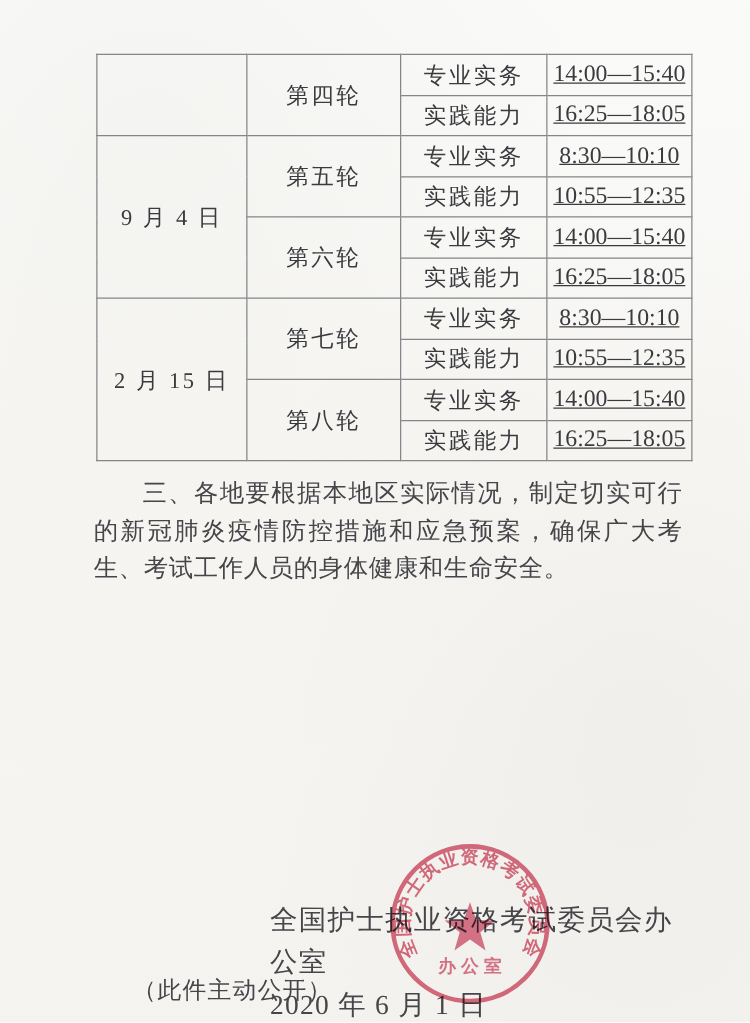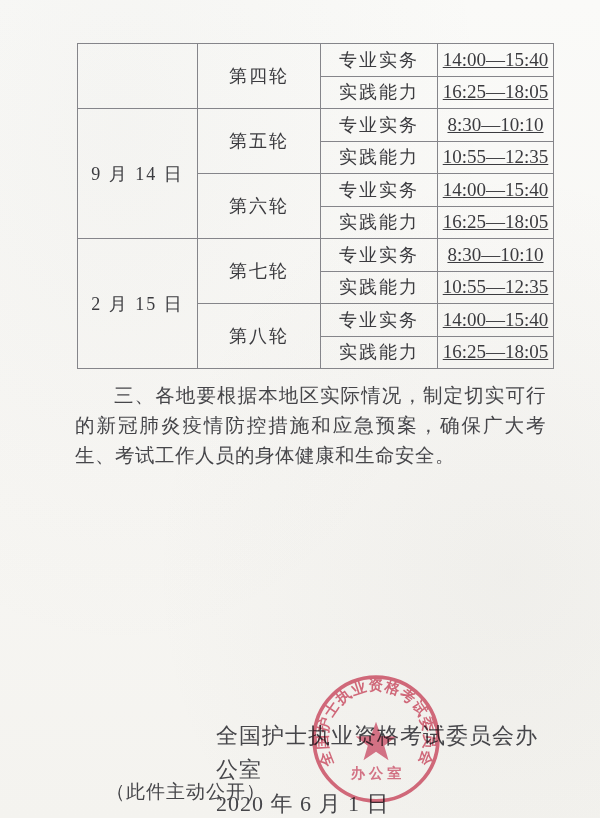--- a/index.html
+++ b/index.html
@@ -77,21 +77,21 @@
         <td rowspan="2"></td>
         <td rowspan="2">第四轮</td>
         <td>专业实务</td>
         <td class="time">14:00—15:40</td>
       </tr>
       <tr>
         <td>实践能力</td>
         <td class="time">16:25—18:05</td>
       </tr>
       <tr>
-        <td rowspan="4">9 月 14 日</td>
+        <td rowspan="4">9 月 4 日</td>
         <td rowspan="2">第五轮</td>
         <td>专业实务</td>
         <td class="time">8:30—10:10</td>
       </tr>
       <tr>
         <td>实践能力</td>
         <td class="time">10:55—12:35</td>
       </tr>
       <tr>
         <td rowspan="2">第六轮</td>

